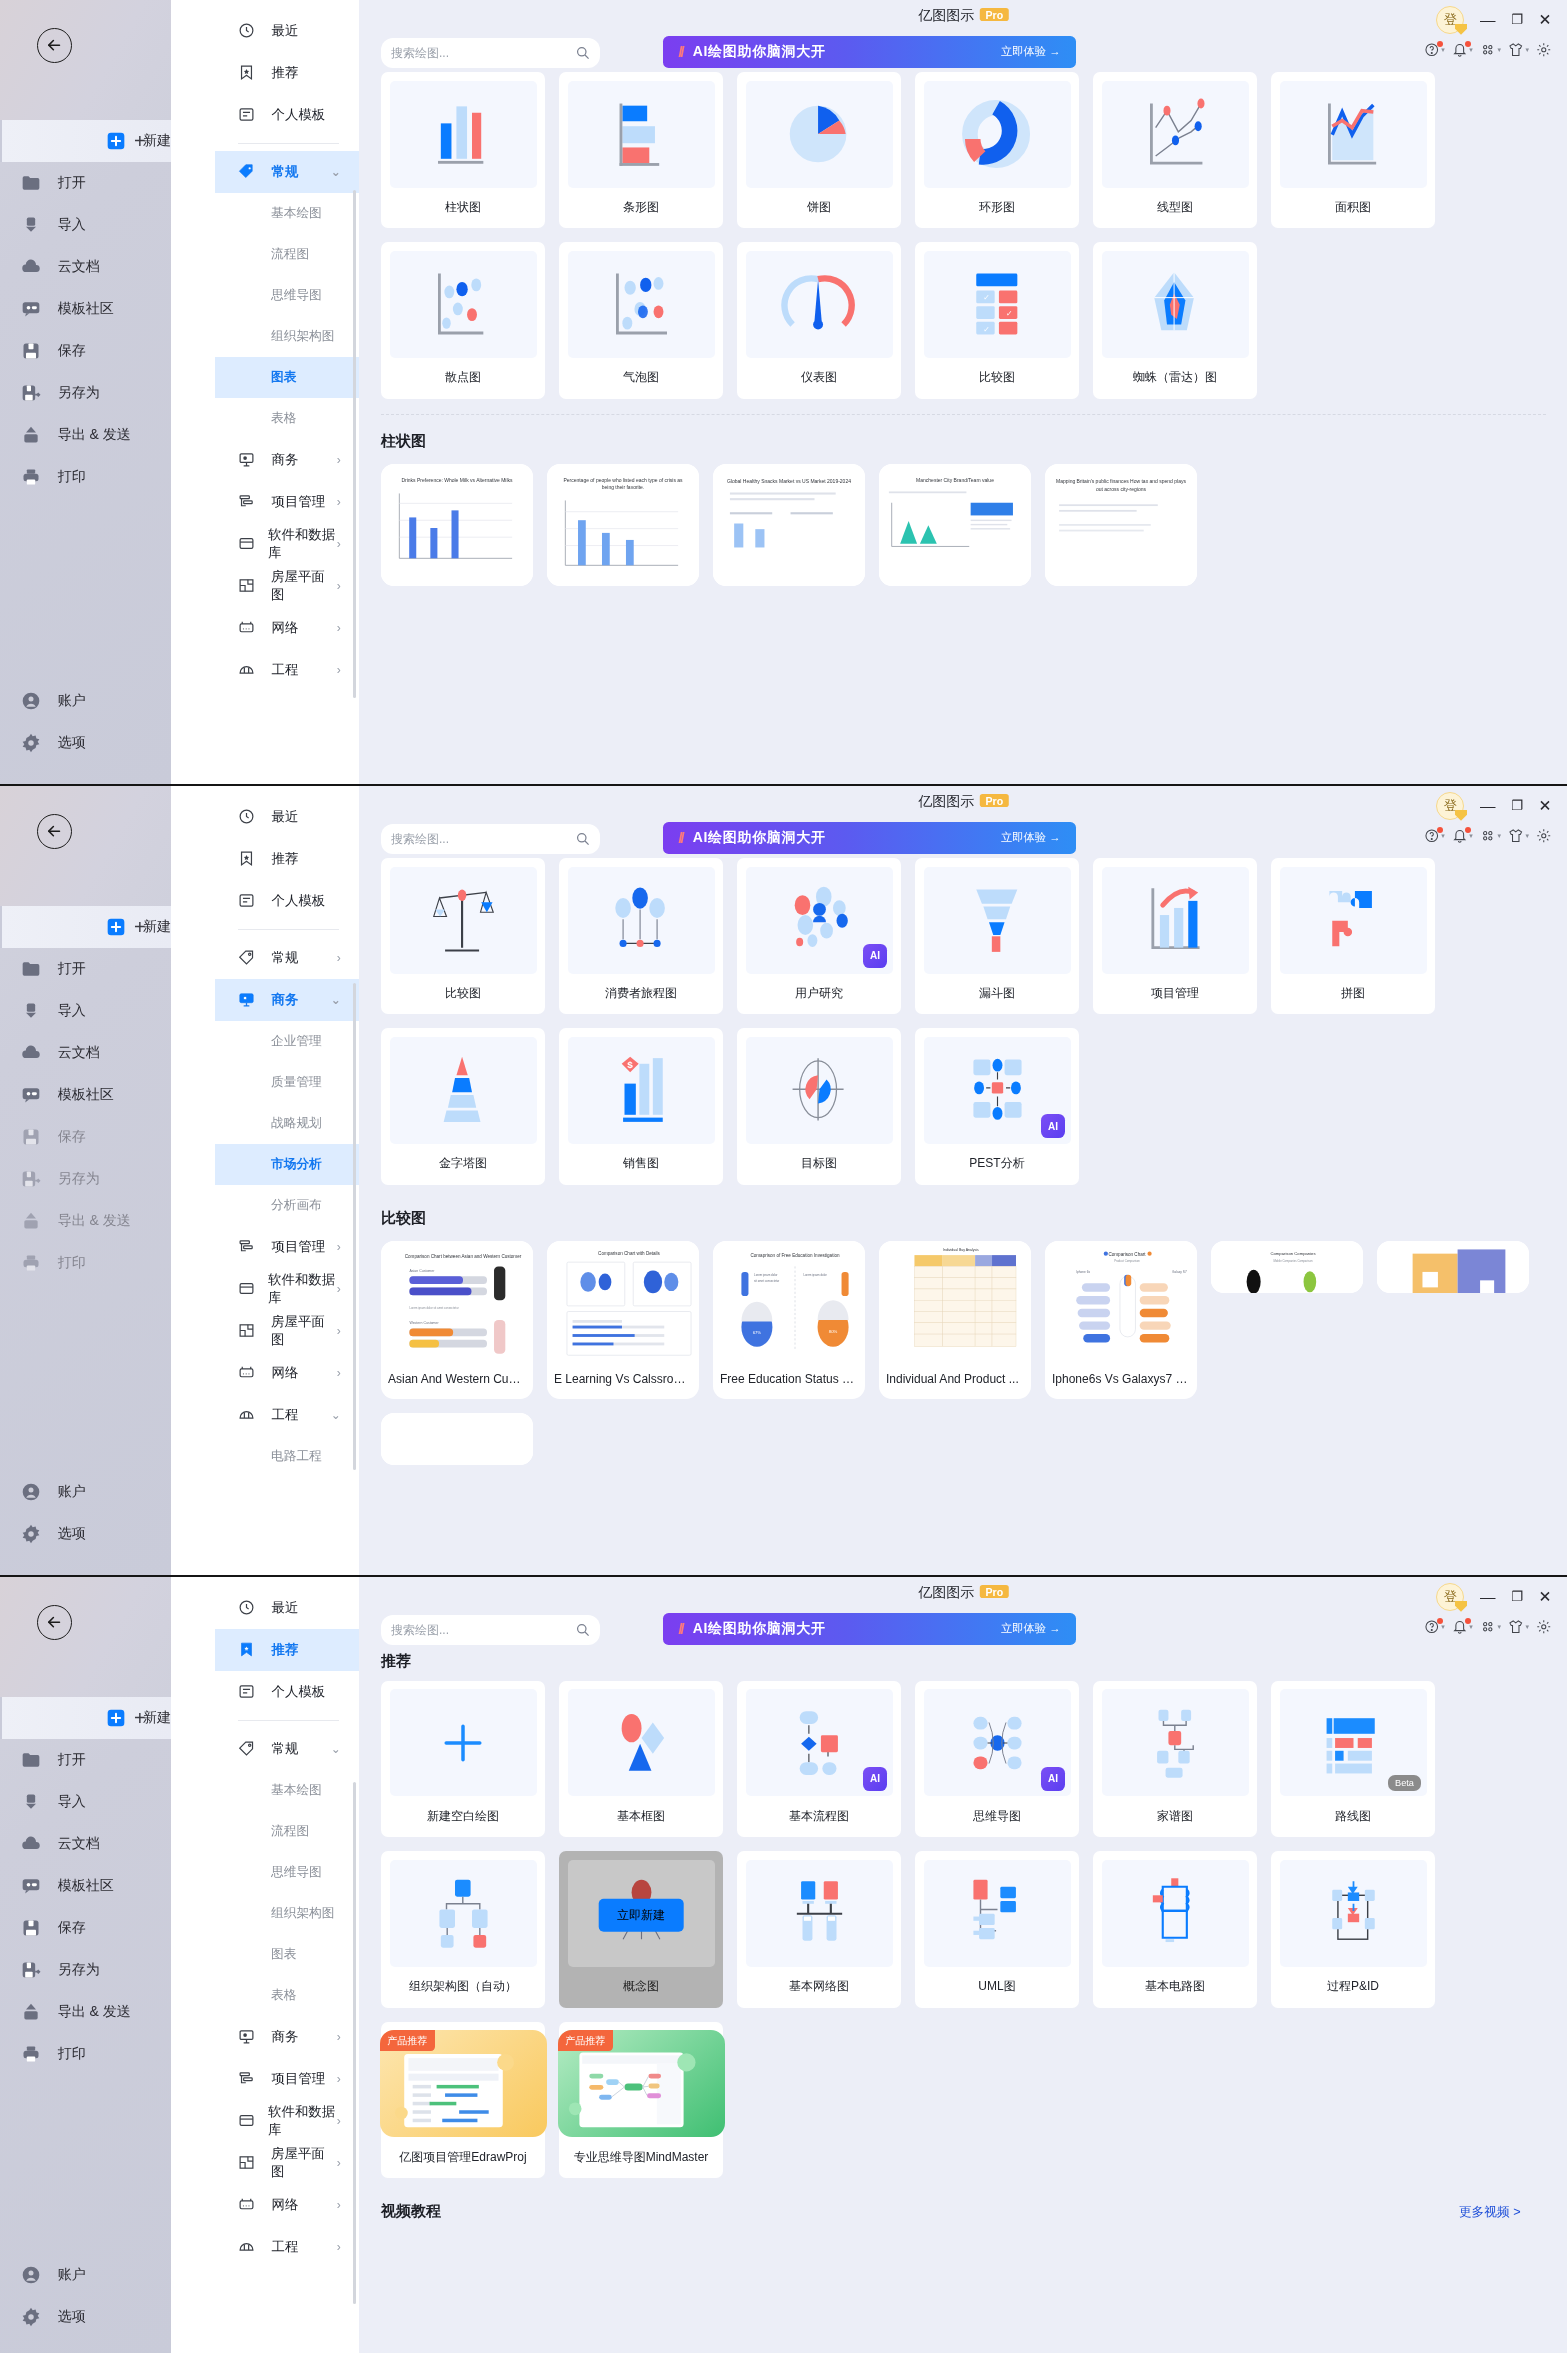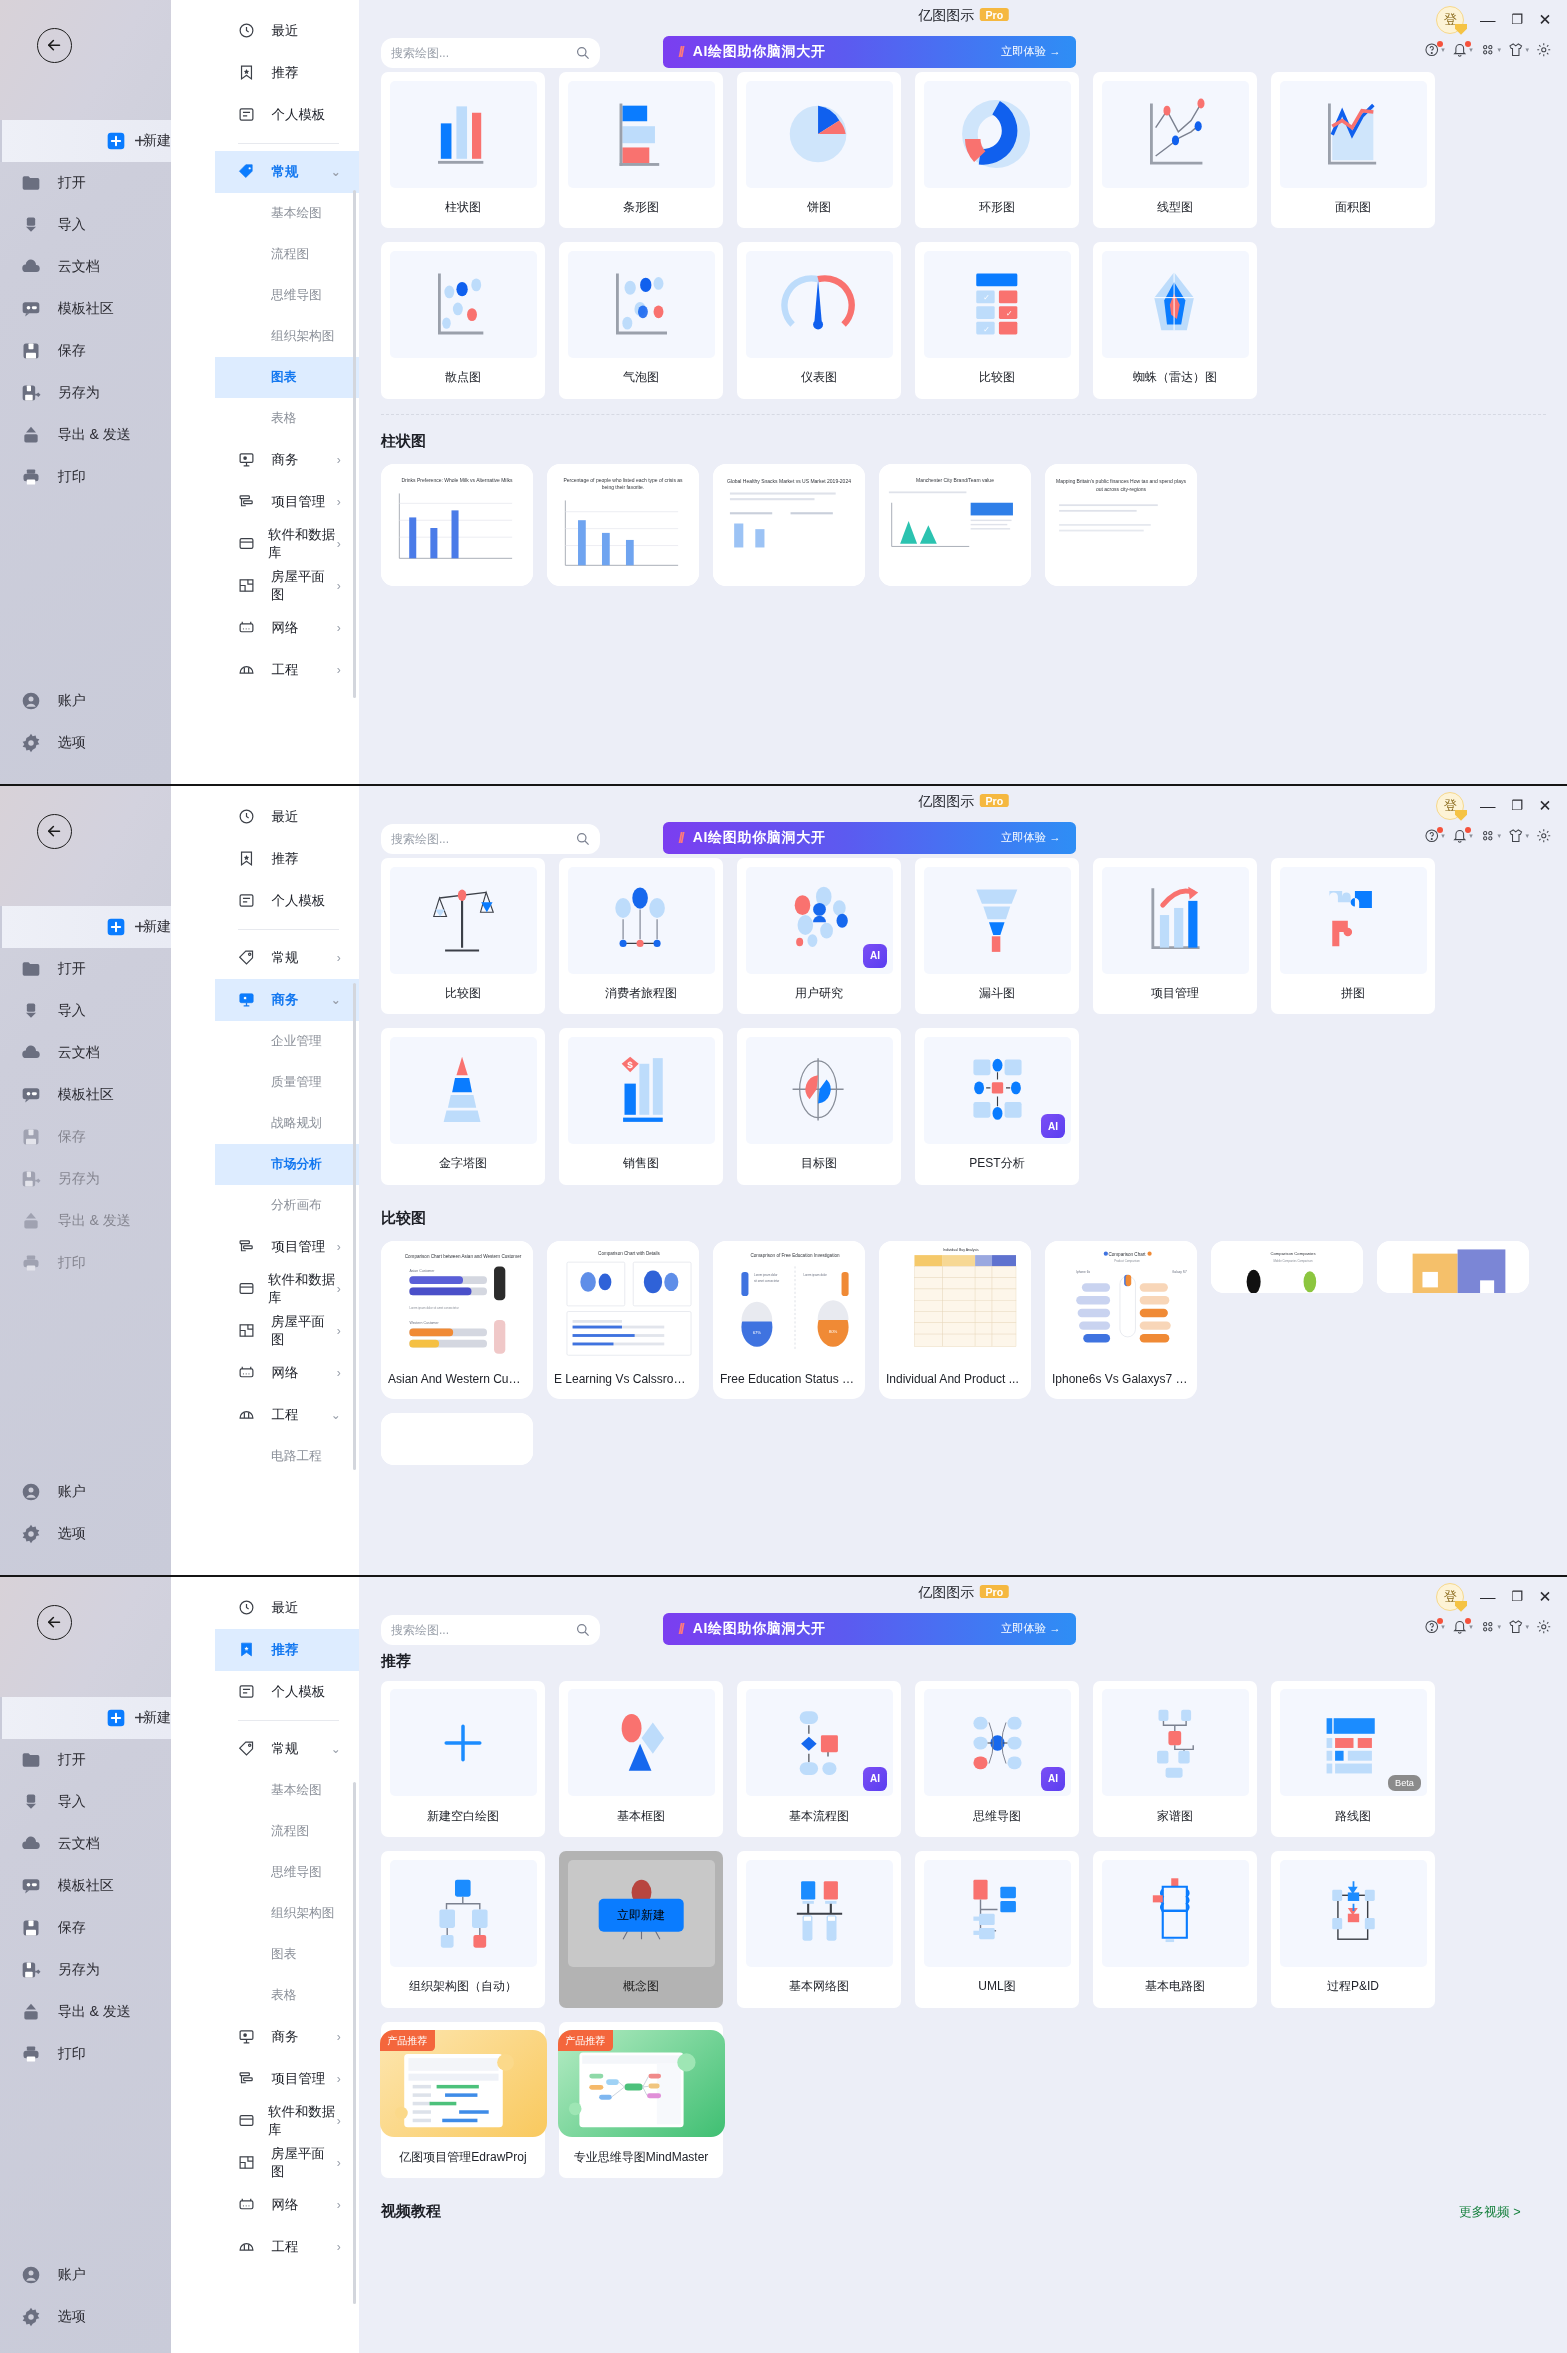--- a/index.html
+++ b/index.html
@@ -150,21 +150,21 @@
   .tcard .tthumb { width:100%; height:122px; background:#fff; position:relative; overflow:hidden; }
   .tcard .tcap {
     font-size:12px; color:#21242b; padding:9.2px 7px 12.7px; text-align:left;
     white-space:nowrap; overflow:hidden; text-overflow:ellipsis;
   }
   .prod-thumb { width:167px; height:107px; border-radius:14px; position:relative; overflow:hidden; }
   .prod-tag {
     position:absolute; left:0; top:0; background:#f4663c; color:#fff;
     font-size:10px; padding:3.5px 7.8px; border-bottom-right-radius:4.2px;
   }
-  .more-link { position:absolute; right:25.4px; font-size:12.7px; color:#15803d; cursor:pointer; }
+  .more-link { position:absolute; right:25.4px; font-size:12.7px; color:#1d4ed8; cursor:pointer; }
   svg { display:block; }
 </style>
 </head>
 <body>
 
 <div class="panel p1">
 
   <div class="rail">
     <div class="back-btn">
       <svg viewBox="0 0 24 24" fill="none" stroke="#1c1c1c" stroke-width="2" stroke-linecap="round" stroke-linejoin="round">

